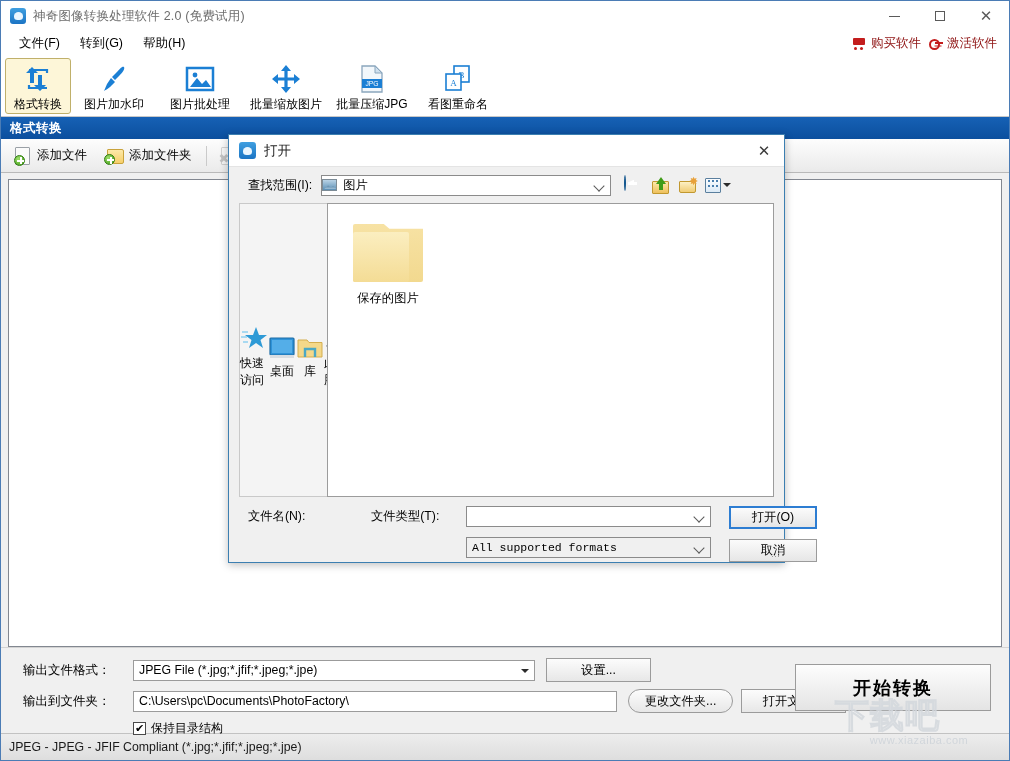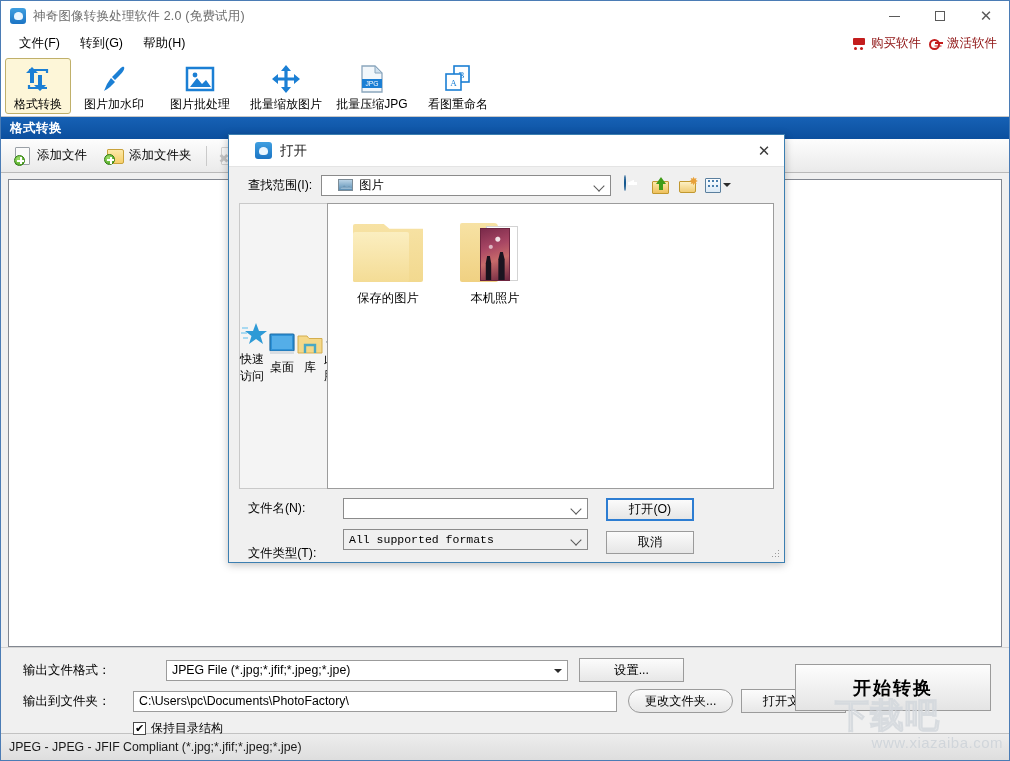--- a/index.html
+++ b/index.html
@@ -161,21 +161,20 @@
     border-top:1px solid #d3d3d3;
     position:relative;
     padding:10px 0 0 0;
   }
   .opt-row { display:flex; align-items:center; margin-bottom:7px; padding-left:22px; }
   .opt-label { width:110px; font-size:12.5px; }
   .combo {
     width:402px; height:21px; background:#fff; border:1px solid #9b9b9b;
     display:flex; align-items:center; padding-left:5px; font-size:12.3px;
     position:relative;
-    margin-left:33px;
   }
   .combo .arr {
     position:absolute; right:5px; top:8px;
     width:0;height:0;border-left:4px solid transparent;border-right:4px solid transparent;border-top:4px solid #2b2b2b;
   }
   .textinput {
     width:484px; height:21px; background:#fff; border:1px solid #9b9b9b;
     display:flex; align-items:center; padding-left:5px; font-size:12.3px;
   }
   .btn {
@@ -216,51 +215,51 @@
   .watermark {
     position:absolute; right:6px; bottom:2px;
     width:168px; height:62px; pointer-events:none; opacity:.85;
   }
   .wm-text {
     font-size:34px; font-weight:bold; color:transparent;
     -webkit-text-stroke:1px #d3d8dd;
     font-family:"DejaVu Sans","Liberation Sans",sans-serif;
     letter-spacing:1px; line-height:38px;
   }
-  .wm-url { font-size:15px; color:#cdd3d9; text-align:right; letter-spacing:.5px; }
+  .wm-url { font-size:11px; color:#cdd3d9; text-align:center; letter-spacing:.5px; }
 
   
   .dialog {
     position:absolute; left:227px; top:133px; width:557px; height:429px;
     background:#f0f0f0; border:1px solid #3c7fb1;
     box-shadow:0 2px 8px rgba(0,0,0,.25);
     display:flex; flex-direction:column;
   }
   .dlg-title {
     height:32px; background:#fff; display:flex; align-items:center; flex:0 0 auto;
-    padding-left:26px; border-bottom:1px solid #e4e4e4;
+    padding-left:10px; border-bottom:1px solid #e4e4e4;
   }
   .dlg-title .ico {
     width:17px;height:17px;border-radius:3px;margin-right:8px;
     background:linear-gradient(#3f9fe0,#1b74c4);display:flex;align-items:center;justify-content:center;
   }
   .dlg-title .ico::after{content:"";width:9px;height:8px;border-radius:50% 50% 40% 40%;background:#eaf6ff;}
   .dlg-title .t { font-size:13.5px; color:#222; }
   .dlg-close {
     margin-left:auto; width:40px; height:31px; display:flex; align-items:center; justify-content:center;
     font-size:15px; color:#3a3a3a; font-family:"DejaVu Sans",sans-serif;
   }
 
   .dlg-lookin {
     height:36px; flex:0 0 auto; display:flex; align-items:center; padding-left:19px;
   }
   .lk-label { font-size:12.3px; margin-right:9px; }
   .lk-combo {
     width:290px; height:21px; background:#fff; border:1px solid #8b8b8b;
-    display:flex; align-items:center; padding-left:16px; position:relative;
+    display:flex; align-items:center; padding-left:0; position:relative;
   }
   .lk-combo .pic-ico {
     width:15px;height:12px;margin-right:6px;
     background:linear-gradient(#b9d3e6,#5b8fb5);
     border:1px solid #7c8b96; position:relative; flex:0 0 auto;
   }
   .lk-combo .pic-ico::after{
     content:""; position:absolute; left:1px; bottom:1px; width:12px; height:5px;
     background:linear-gradient(#3f6d91,#9fc0d8); clip-path:polygon(0 100%,32% 28%,56% 70%,74% 42%,100% 100%);
   }
@@ -366,21 +365,21 @@
   .folder-photo .pic::after {
     content:""; position:absolute; left:3px; bottom:0; width:9px; height:24px;
     background:#18121c; clip-path:polygon(35% 0,65% 0,80% 30%,80% 100%,20% 100%,20% 30%);
   }
   .folder-photo .pic::before {
     content:""; position:absolute; right:3px; bottom:0; width:9px; height:28px;
     background:#1b1420; clip-path:polygon(35% 0,65% 0,85% 26%,85% 100%,15% 100%,15% 26%);
   }
 
   .dlg-footer { flex:0 0 auto; padding:9px 10px 0 19px; display:flex; }
-  .ff-labels { display:flex; flex-direction:column; gap:28px; padding-top:2px;}
+  .ff-labels { display:flex; flex-direction:row; gap:28px; padding-top:2px;}
   .ff-label { font-size:12.3px; width:95px; }
   .ff-fields { display:flex; flex-direction:column; gap:10px; }
   .ff-combo {
     width:245px; height:21px; border:1px solid #8b8b8b; background:#fff;
     position:relative; display:flex; align-items:center; padding-left:5px;
     font-size:12.3px;
   }
   .ff-combo.mono { background:#f0f0f0; font-family:"Liberation Mono","DejaVu Sans Mono",monospace; font-size:11.5px;}
   .ff-btns { display:flex; flex-direction:column; gap:10px; margin-left:18px;}
   .ff-btn {
@@ -669,28 +668,20 @@
 
       <div class="listpane">
         <div class="fileitems">
           <div class="fileitem">
             <span class="folder-plain">
               <i class="back"></i>
                 <i class="front"></i>
             </span>
             <span class="lbl">保存的图片</span>
           </div>
-          <div class="fileitem">
-            <span class="folder-photo">
-              <i class="back"></i>
-                <i class="sheet"></i>
-                <i class="pic"></i>
-            </span>
-            <span class="lbl">本机照片</span>
-          </div>
         </div>
       </div>
     </div>
 
     <div class="dlg-footer">
       <div class="ff-labels">
         <div class="ff-label">文件名(N):</div>
         <div class="ff-label">文件类型(T):</div>
       </div>
       <div class="ff-fields">

